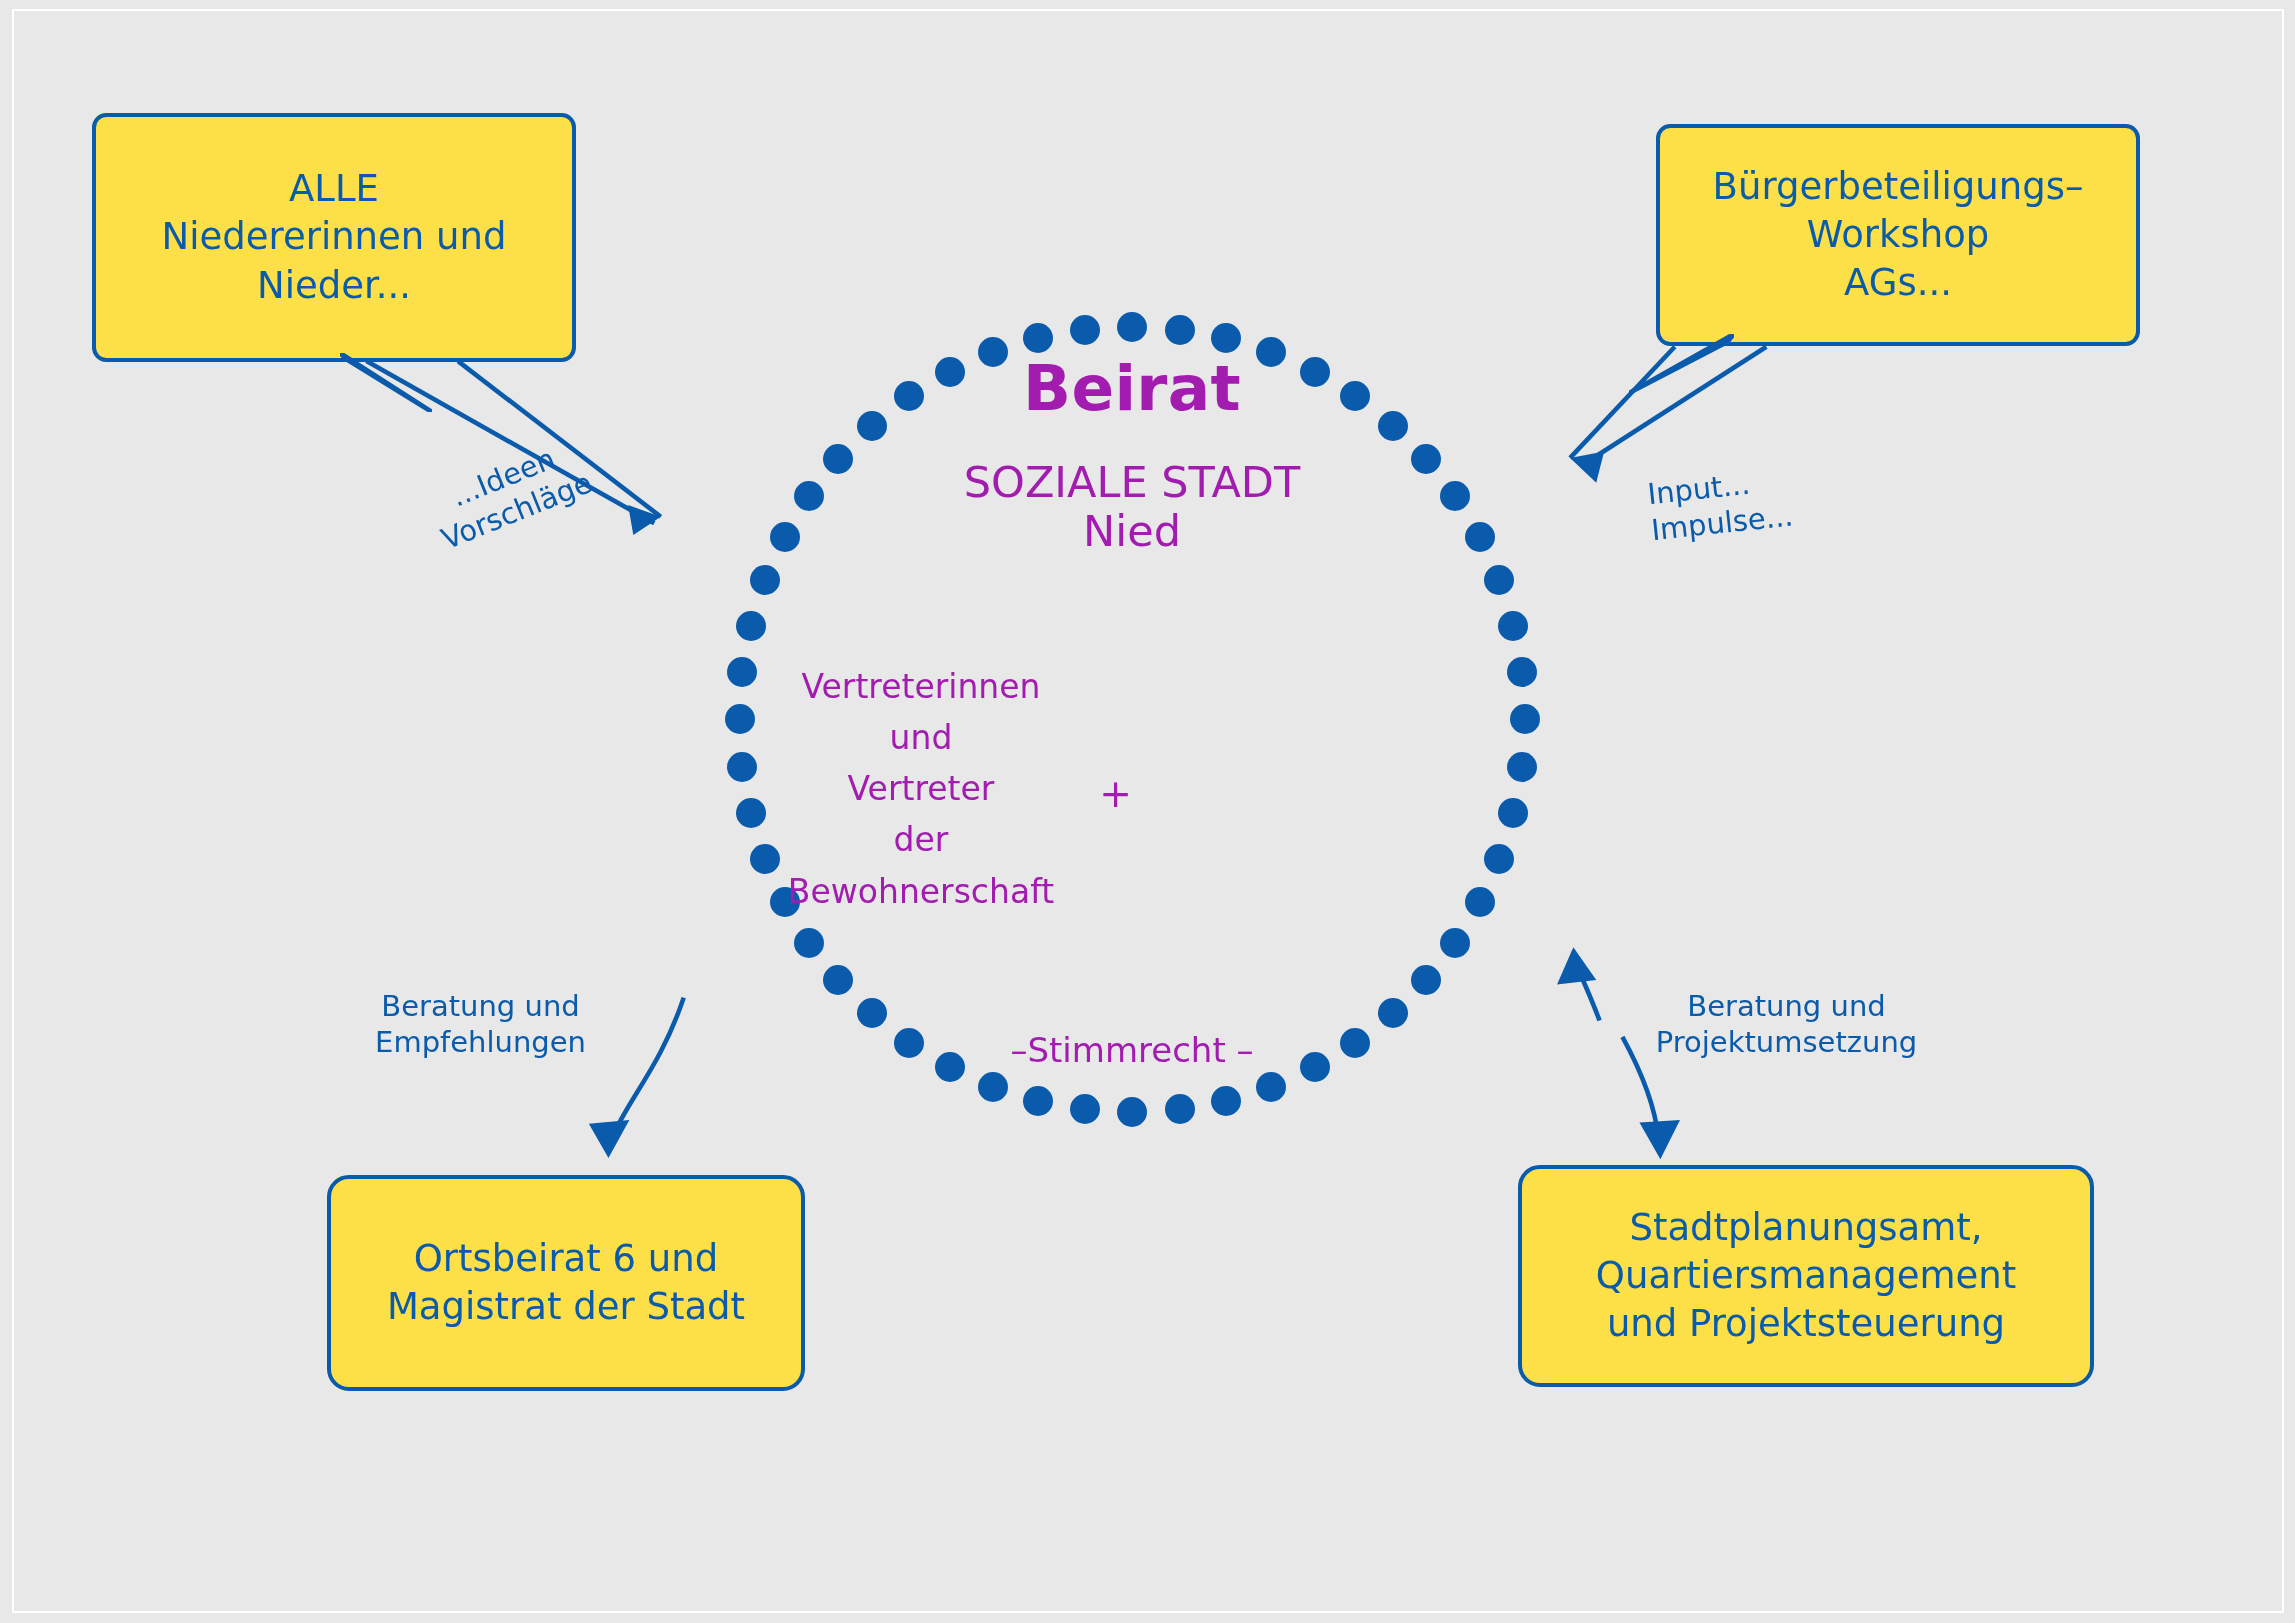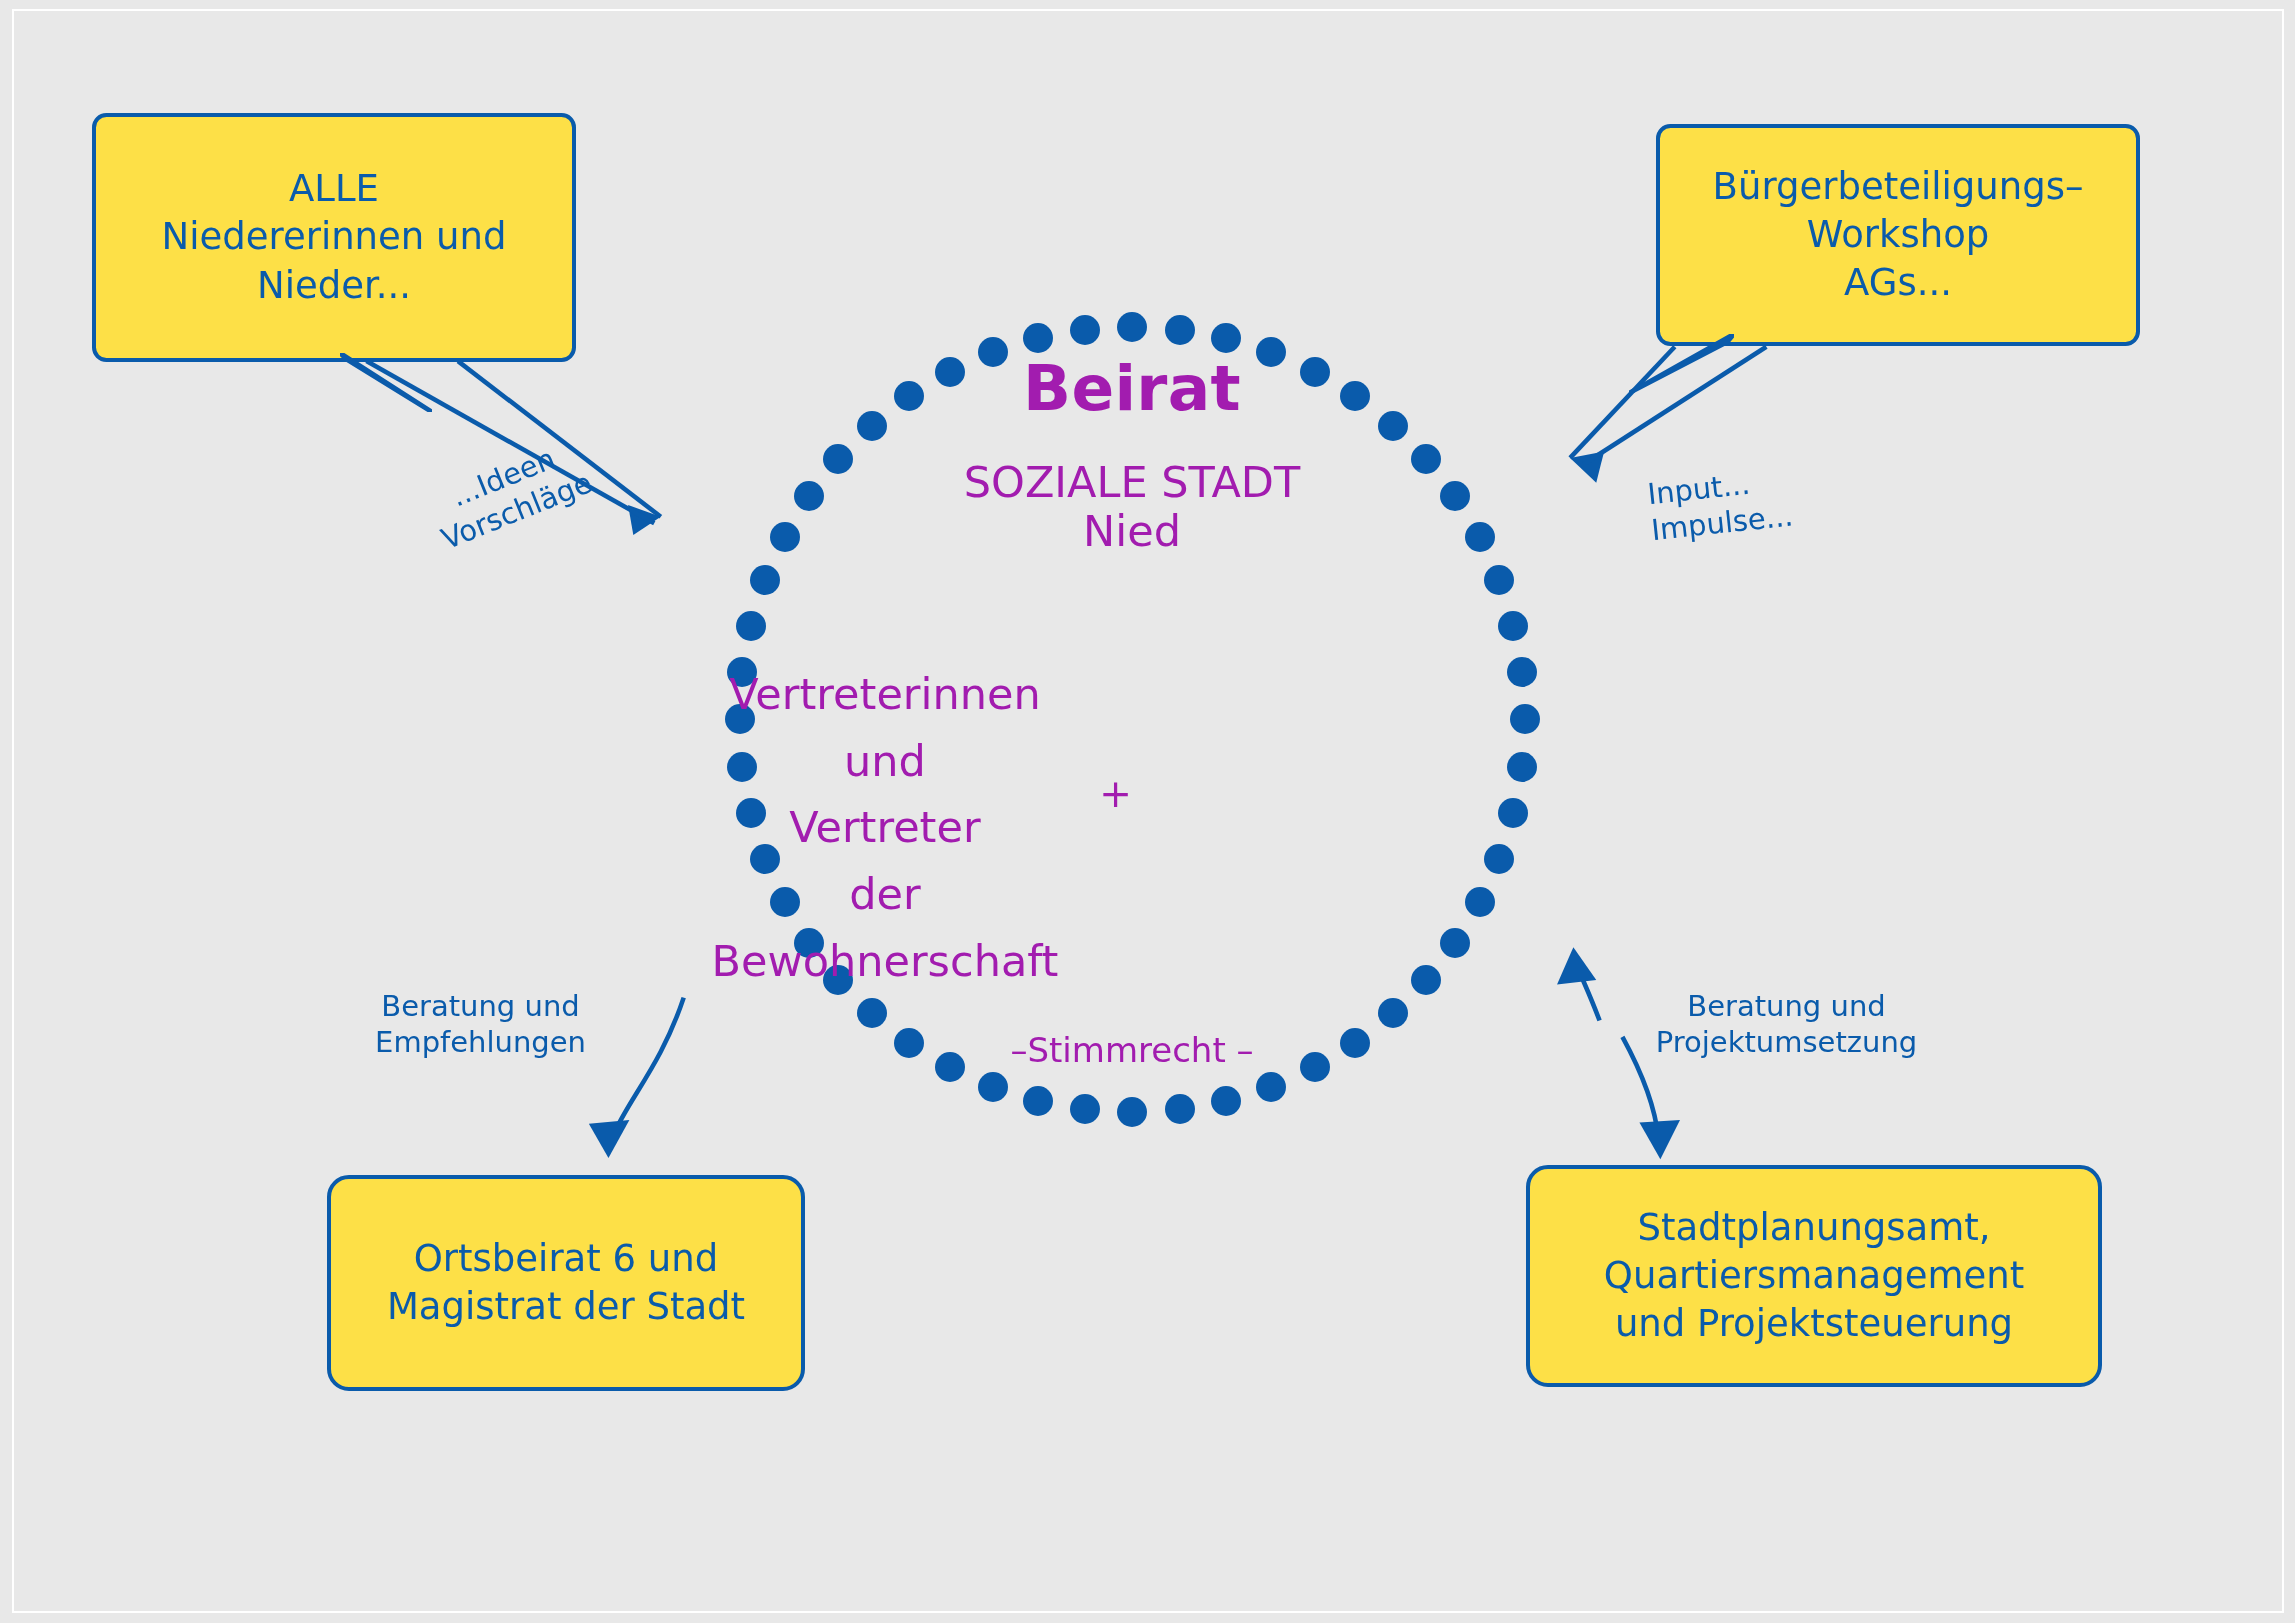--- a/index.html
+++ b/index.html
@@ -65,24 +65,24 @@
     letter-spacing: 0.3px;
   }
   #beirat-sub {
     left: 818px;
     top: 458px;
     width: 628px;
     font-size: 43px;
     font-weight: 400;
   }
   #col-left {
-    left: 695px;
+    left: 731px;
     top: 661px;
     width: 380px;
-    font-size: 43px;
+    font-size: 33px;
     line-height: 1.55;
   }
   #plus-sign {
     left: 1086px;
     top: 772px;
     width: 59px;
     font-size: 39px;
   }
   #col-right {
     left: 1165px;
@@ -141,21 +141,20 @@
     width: 478px; height: 216px;
     border-radius: 22px;
     font-size: 37px;
     justify-content: center;
   }
   #box-stadtplanung {
     left: 1518px; top: 1165px;
     width: 576px; height: 222px;
     border-radius: 22px;
     font-size: 37px;
-    margin-left: 8px;
   }
 
   
   .label {
     position: absolute;
     color: #0a5bab;
     font-size: 29px;
     line-height: 1.25;
     text-align: center;
   }

